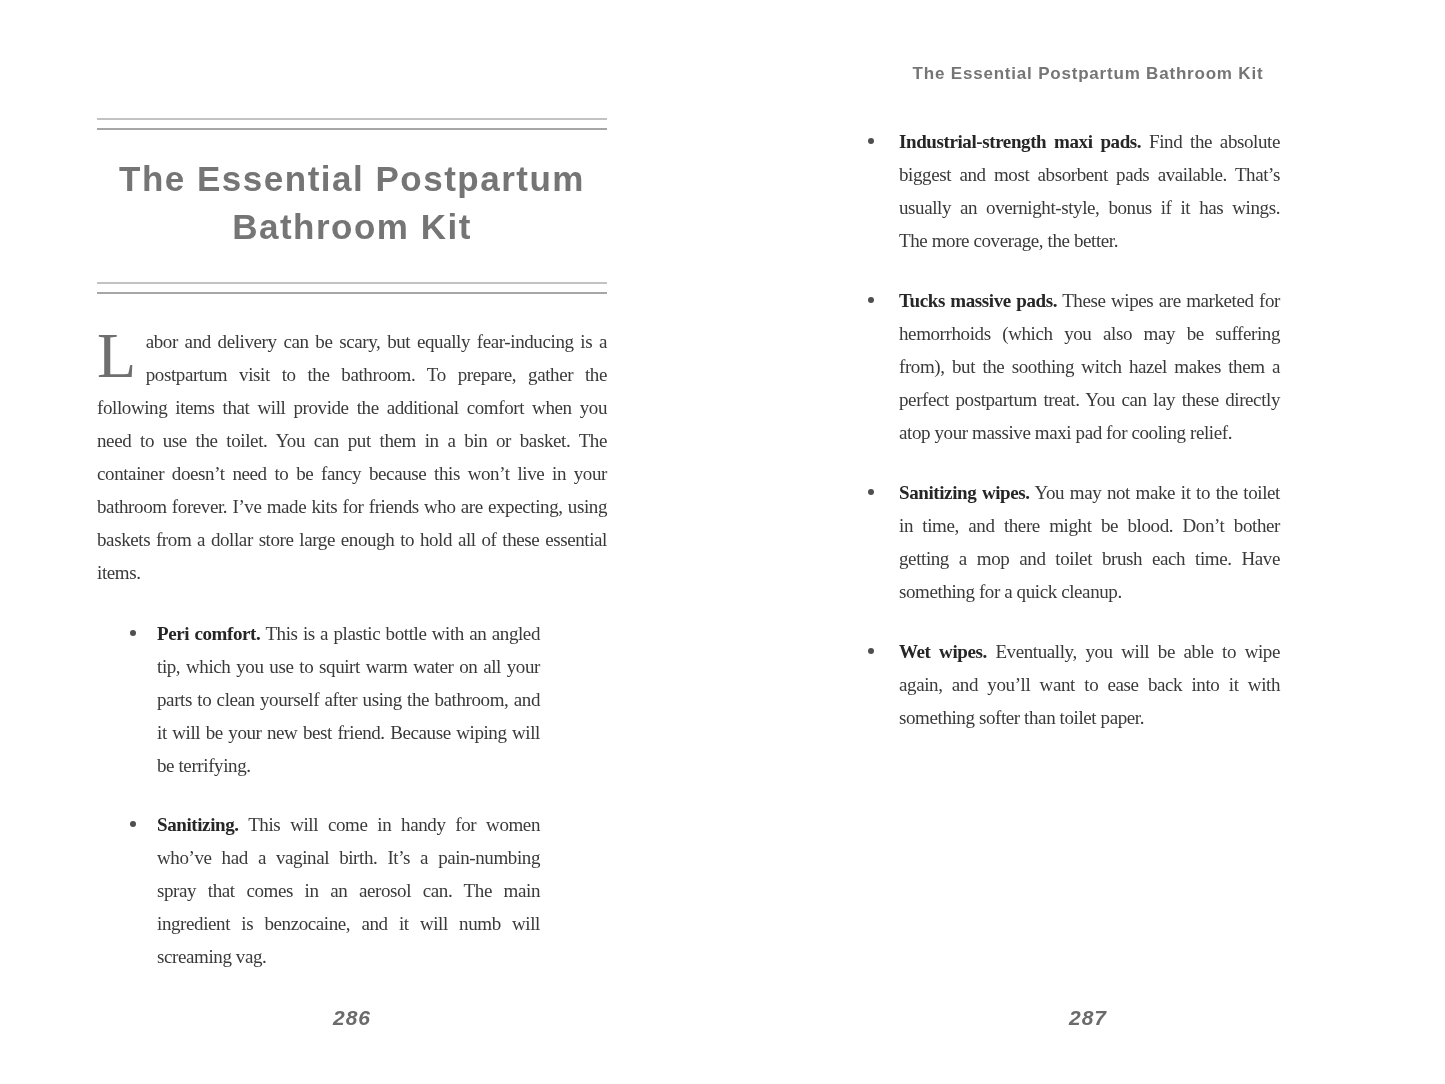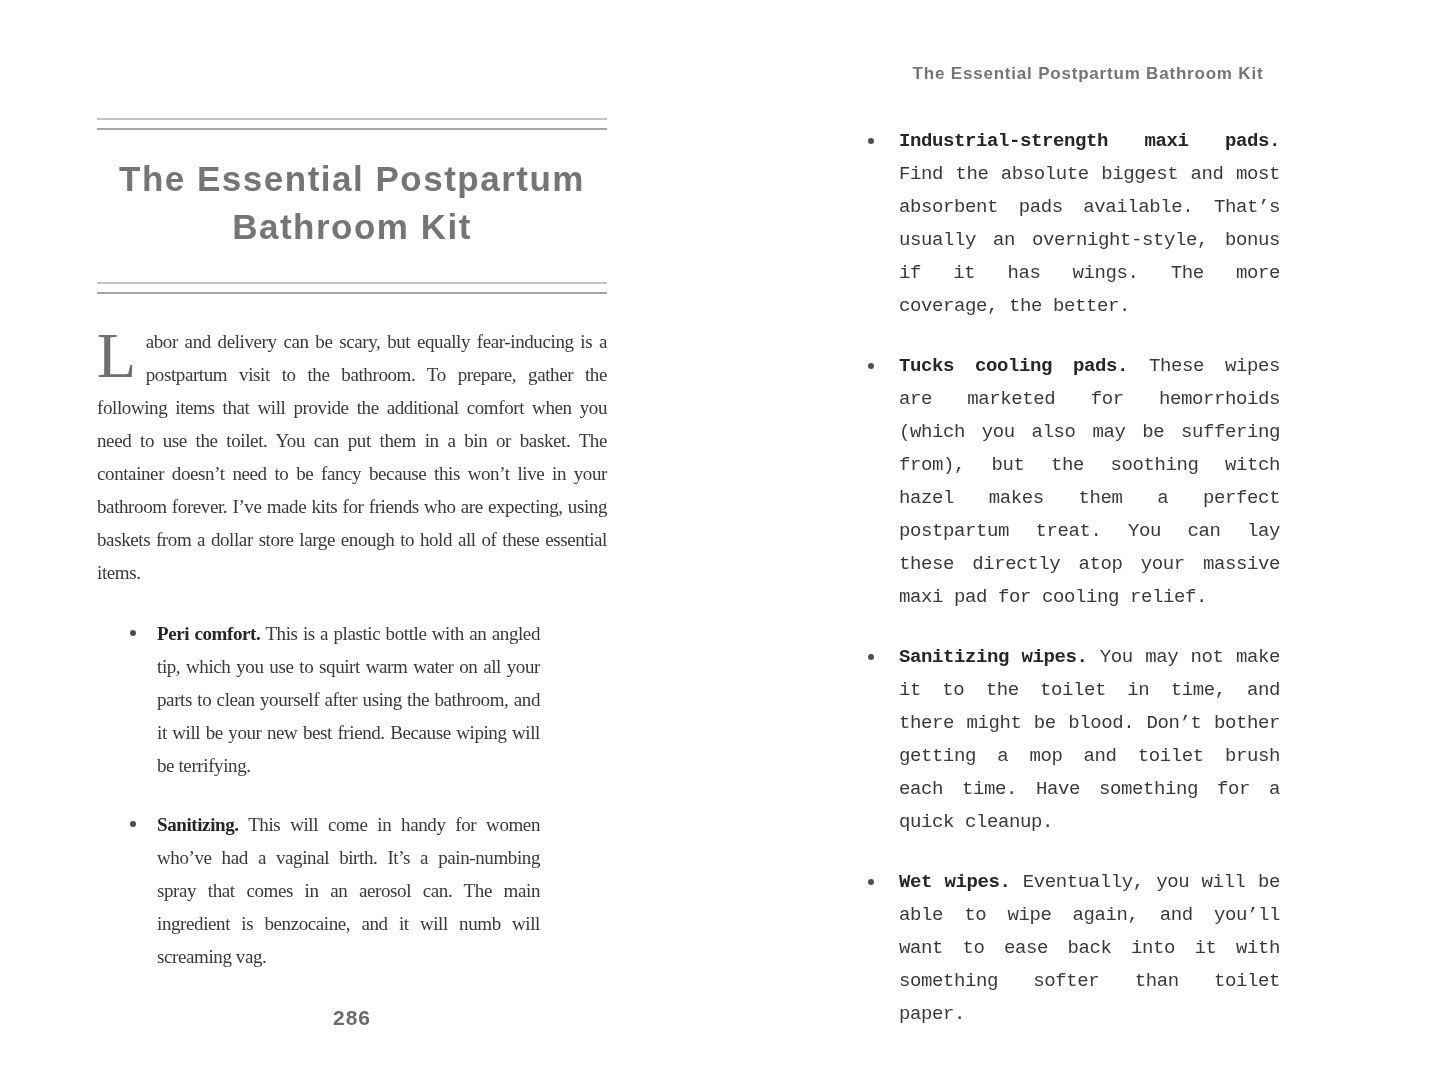--- a/index.html
+++ b/index.html
@@ -77,20 +77,21 @@
 
   .page-number {
     position:absolute;
     top:1006px;
     text-align:center;
     font-family:"Liberation Sans", sans-serif;
     font-weight:bold;
     font-size:21px;
     letter-spacing:1px;
     color:#6b6b6b;
+    font-style:italic;
   }
   .page-number.left { left:97px; width:510px; }
   .page-number.right { left:896px; width:384px; }
 
   
   .page-right {
     position:absolute; left:865px; top:0; width:415px;
   }
   .running-header {
     margin-top:64px;
@@ -100,21 +101,20 @@
     font-family:"Liberation Sans", sans-serif;
     font-weight:bold;
     font-size:17px;
     letter-spacing:0.8px;
     color:#757575;
   }
   .page-right .bullet-list {
     margin-top:41px;
     margin-left:0;
     width:415px;
-    font-family:Liberation Mono, monospace;
   }
   .page-right .bullet-item .dot-cell { flex:0 0 31px; padding-left:3px; }
   .page-right .bullet-item { margin-bottom:27px; }
 </style>
 </head>
 <body>
 
 <div class="spread">
 
   <div class="page-left">
@@ -149,33 +149,34 @@
       <div class="bullet-item">
         <span class="dot-cell">
             <span class="dot"></span>
           </span>
         <span class="item-text"><span class="lead">Industrial-strength maxi pads.</span> <span>Find the absolute biggest and most absorbent pads available. That’s usually an overnight-style, bonus if it has wings. The more coverage, the better.</span></span>
       </div>
       <div class="bullet-item">
         <span class="dot-cell">
             <span class="dot"></span>
           </span>
-        <span class="item-text"><span class="lead">Tucks cooling pads.</span> <span>These wipes are marketed for hemorrhoids (which you also may be suffering from), but the soothing witch hazel makes them a perfect postpartum treat. You can lay these directly atop your massive maxi pad for cooling relief.</span></span>
+        <span class="item-text"><span class="lead">Tucks massive pads.</span> <span>These wipes are marketed for hemorrhoids (which you also may be suffering from), but the soothing witch hazel makes them a perfect postpartum treat. You can lay these directly atop your massive maxi pad for cooling relief.</span></span>
       </div>
       <div class="bullet-item">
         <span class="dot-cell">
             <span class="dot"></span>
           </span>
         <span class="item-text"><span class="lead">Sanitizing wipes.</span> <span>You may not make it to the toilet in time, and there might be blood. Don’t bother getting a mop and toilet brush each time. Have something for a quick cleanup.</span></span>
       </div>
       <div class="bullet-item">
         <span class="dot-cell">
             <span class="dot"></span>
           </span>
         <span class="item-text"><span class="lead">Wet wipes.</span> <span>Eventually, you will be able to wipe again, and you’ll want to ease back into it with something softer than toilet paper.</span></span>
       </div>
     </div>
   </div>
 
   <div class="page-number left">286</div>
 
+  <div class="page-number right">287</div>
 
 </div>
 
 </body></html>

